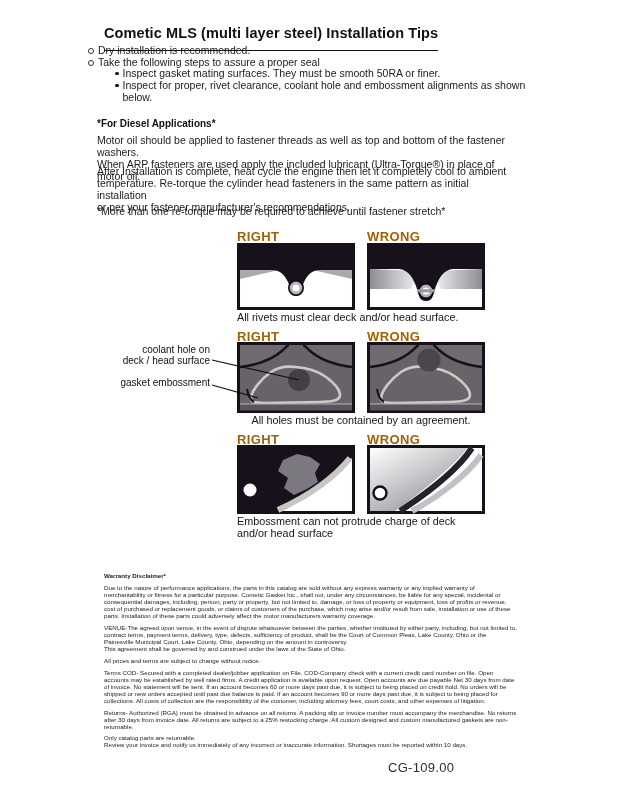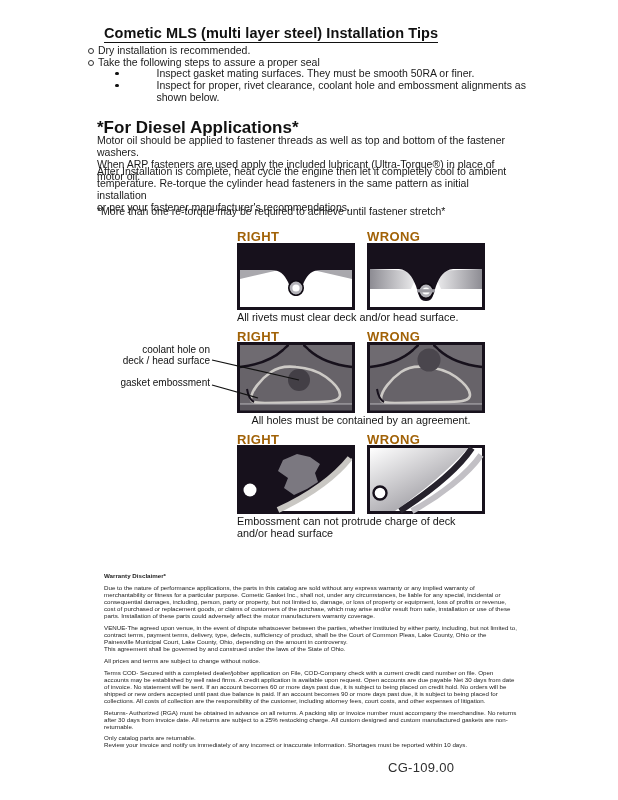--- a/index.html
+++ b/index.html
@@ -4,36 +4,36 @@
 <style>
   html,body{margin:0;padding:0;background:#ffffff;}
   .page{
     position:relative;width:618px;height:800px;background:#ffffff;overflow:hidden;
     font-family:"Liberation Sans", sans-serif;color:#1a1a1a;
   }
   .pre{white-space:pre-line;}
   
   .title{
     position:absolute;left:104px;top:25px;font-size:14.5px;font-weight:bold;color:#111;
-    border-bottom:1.5px solid #111;padding-bottom:1px;letter-spacing:0.1px;
+    border-bottom:1.5px solid #111;padding-bottom:9px;letter-spacing:0.1px;
   }
   
   .tips{position:absolute;left:88px;top:45px;width:440px;font-size:10.5px;line-height:11.7px;}
   .tip-row{display:flex;align-items:flex-start;}
   .tip-marker{
     width:4px;height:4px;border:1px solid #333;border-radius:50%;
     margin:3px 4px 0 0;flex:0 0 auto;background:transparent;
   }
-  .sub-row{display:flex;align-items:flex-start;padding-left:27px;gap:34px;}
+  .sub-row{display:flex;align-items:flex-start;padding-left:27px;}
   .sub-marker{
     width:3.5px;height:3.5px;background:#111;border-radius:50%;
     margin:3.5px 4px 0 0;flex:0 0 auto;
   }
   
-  .diesel-head{position:absolute;left:97px;top:118px;font-size:17px;font-weight:bold;color:#111;}
+  .diesel-head{position:absolute;left:97px;top:118px;font-size:10px;font-weight:bold;color:#111;}
   .para{position:absolute;left:97px;width:424px;font-size:10.5px;line-height:12.1px;}
   .p1{top:134px;}
   .p2{top:165px;}
   .p3{top:205px;}
   
   .rw-label{position:absolute;width:118px;text-align:left;font-size:13px;font-weight:700;
     letter-spacing:0.4px;color:#a16207;}
   .box{position:absolute;width:118px;display:block;}
   .caption{position:absolute;font-size:10.8px;line-height:11.5px;color:#151515;}
   .lbl-right-1{left:237px;top:229px;} .lbl-wrong-1{left:367px;top:229px;}

